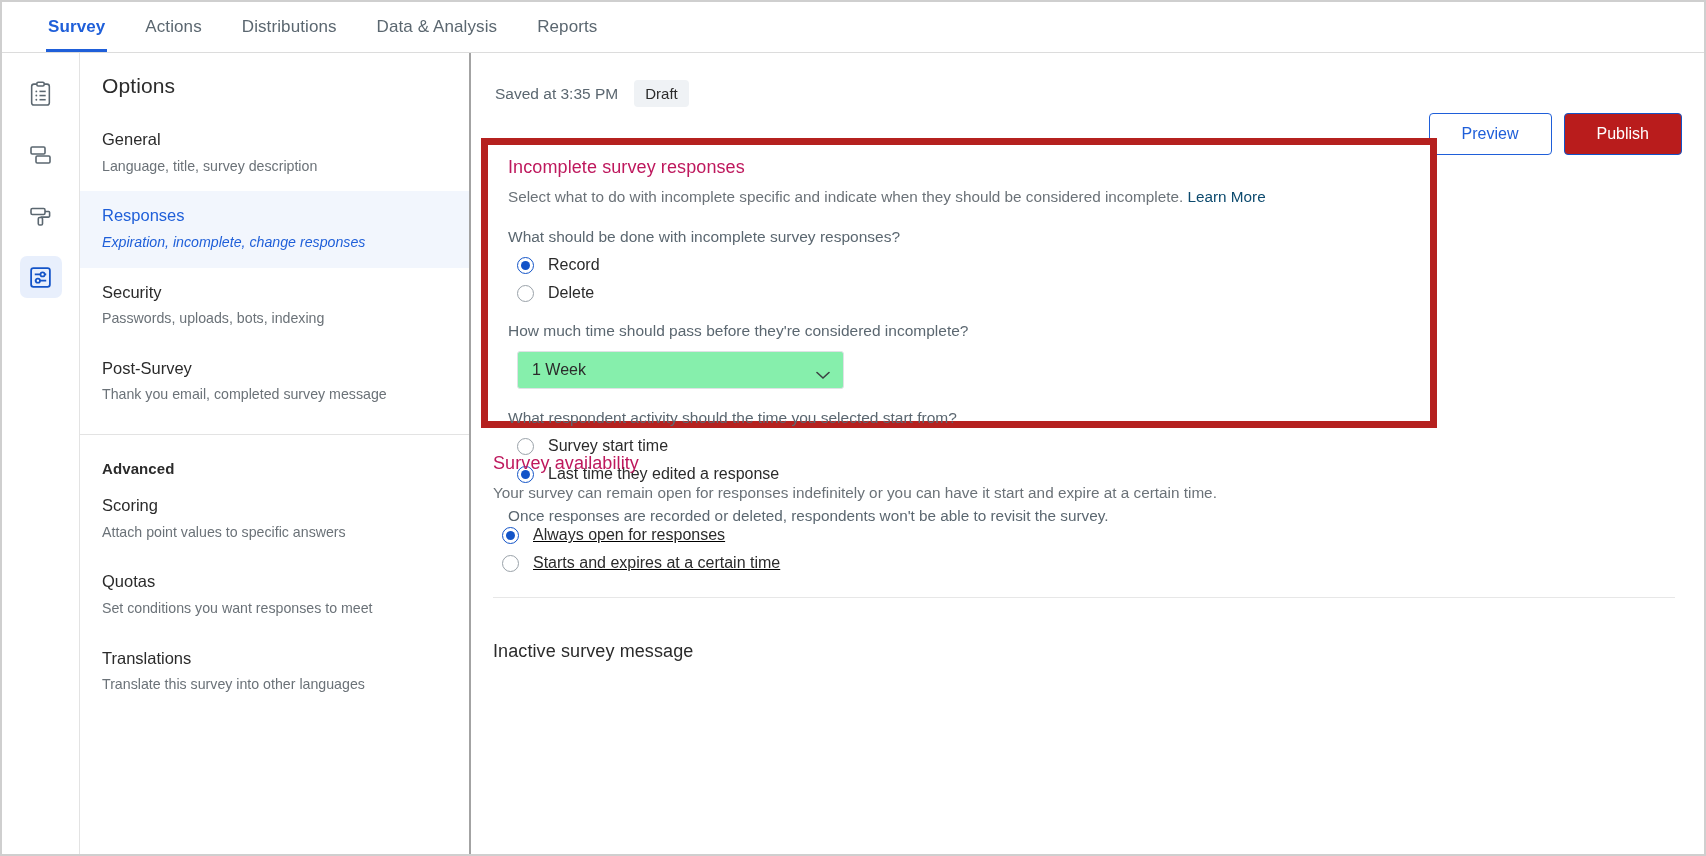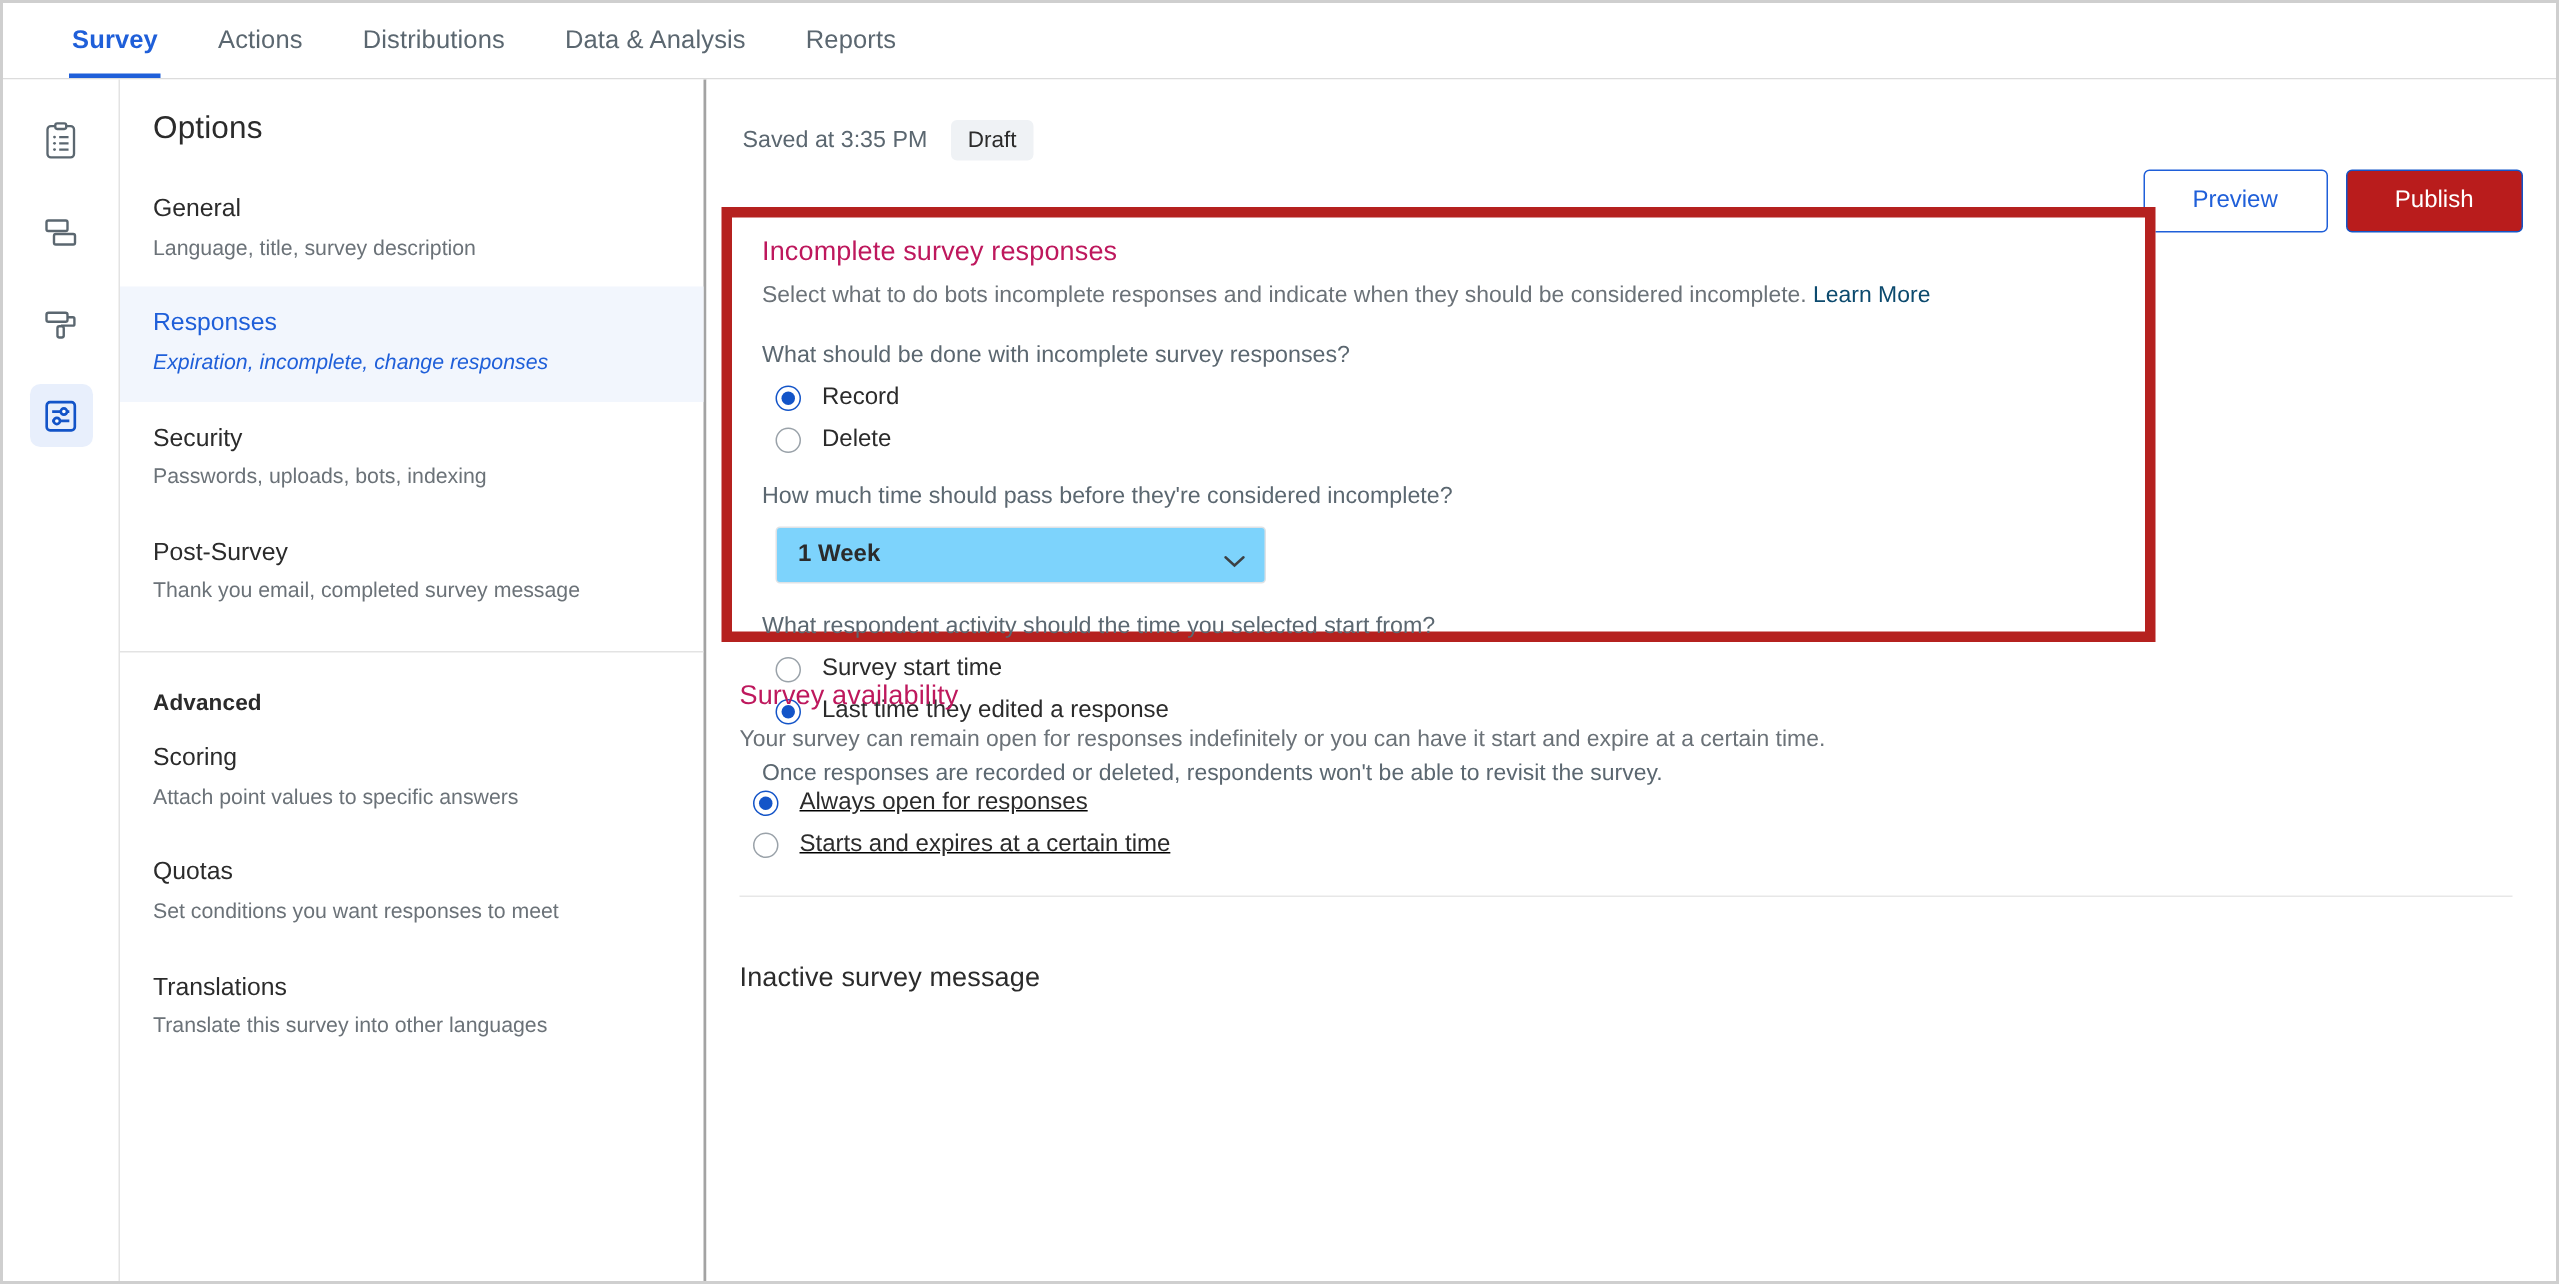--- a/index.html
+++ b/index.html
@@ -148,28 +148,27 @@
   .radio.checked::after {
     content: ""; position: absolute;
     left: 3px; top: 3px; width: 9px; height: 9px;
     border-radius: 50%; background: #1354c8;
   }
   .radio-label { font-size: 16px; color: #2b2b2b; margin-left: 14px; }
 
   #timeselect {
     margin-top: 11px; margin-left: 9px;
     width: 327px; height: 38px;
-    background: #7dd3fc;
+    background: #86efac;
     border: 1px solid #dfe2e5;
     border-radius: 3px;
     display: flex; align-items: center;
     justify-content: space-between;
     padding: 0 13px 0 14px;
     cursor: pointer;
-    font-weight: bold;
   }
   #timeselect-val { font-size: 16px; color: #2b2b2b; }
   .chev { width: 14px; height: 9px; }
 
   .note { font-size: 15.3px; color: #5b6770; margin-top: 24px; }
 
   
   #availability { position: absolute; left: 22px; top: 400px; width: 940px; }
   #avail-radios { margin-top: 22px; text-decoration: underline; }
   #divider2 {
@@ -308,21 +307,21 @@
       <div class="btn btn-outline">Preview</div>
       <div class="btn btn-primary">Publish</div>
     </div>
 
     <div id="redbox">
       <div id="redbox-inner">
 
         <div class="sec-title">Incomplete survey responses</div>
 
         <div class="sec-desc">
-          <span>Select what to do bots incomplete responses and indicate when they should be considered incomplete.</span>
+          <span>Select what to do with incomplete specific and indicate when they should be considered incomplete.</span>
           <span class="link">Learn More</span>
         </div>
 
         <div class="qlabel">What should be done with incomplete survey responses?</div>
 
         <div class="radio-row">
           <span class="radio checked"></span>
           <span class="radio-label">Record</span>
         </div>
 

